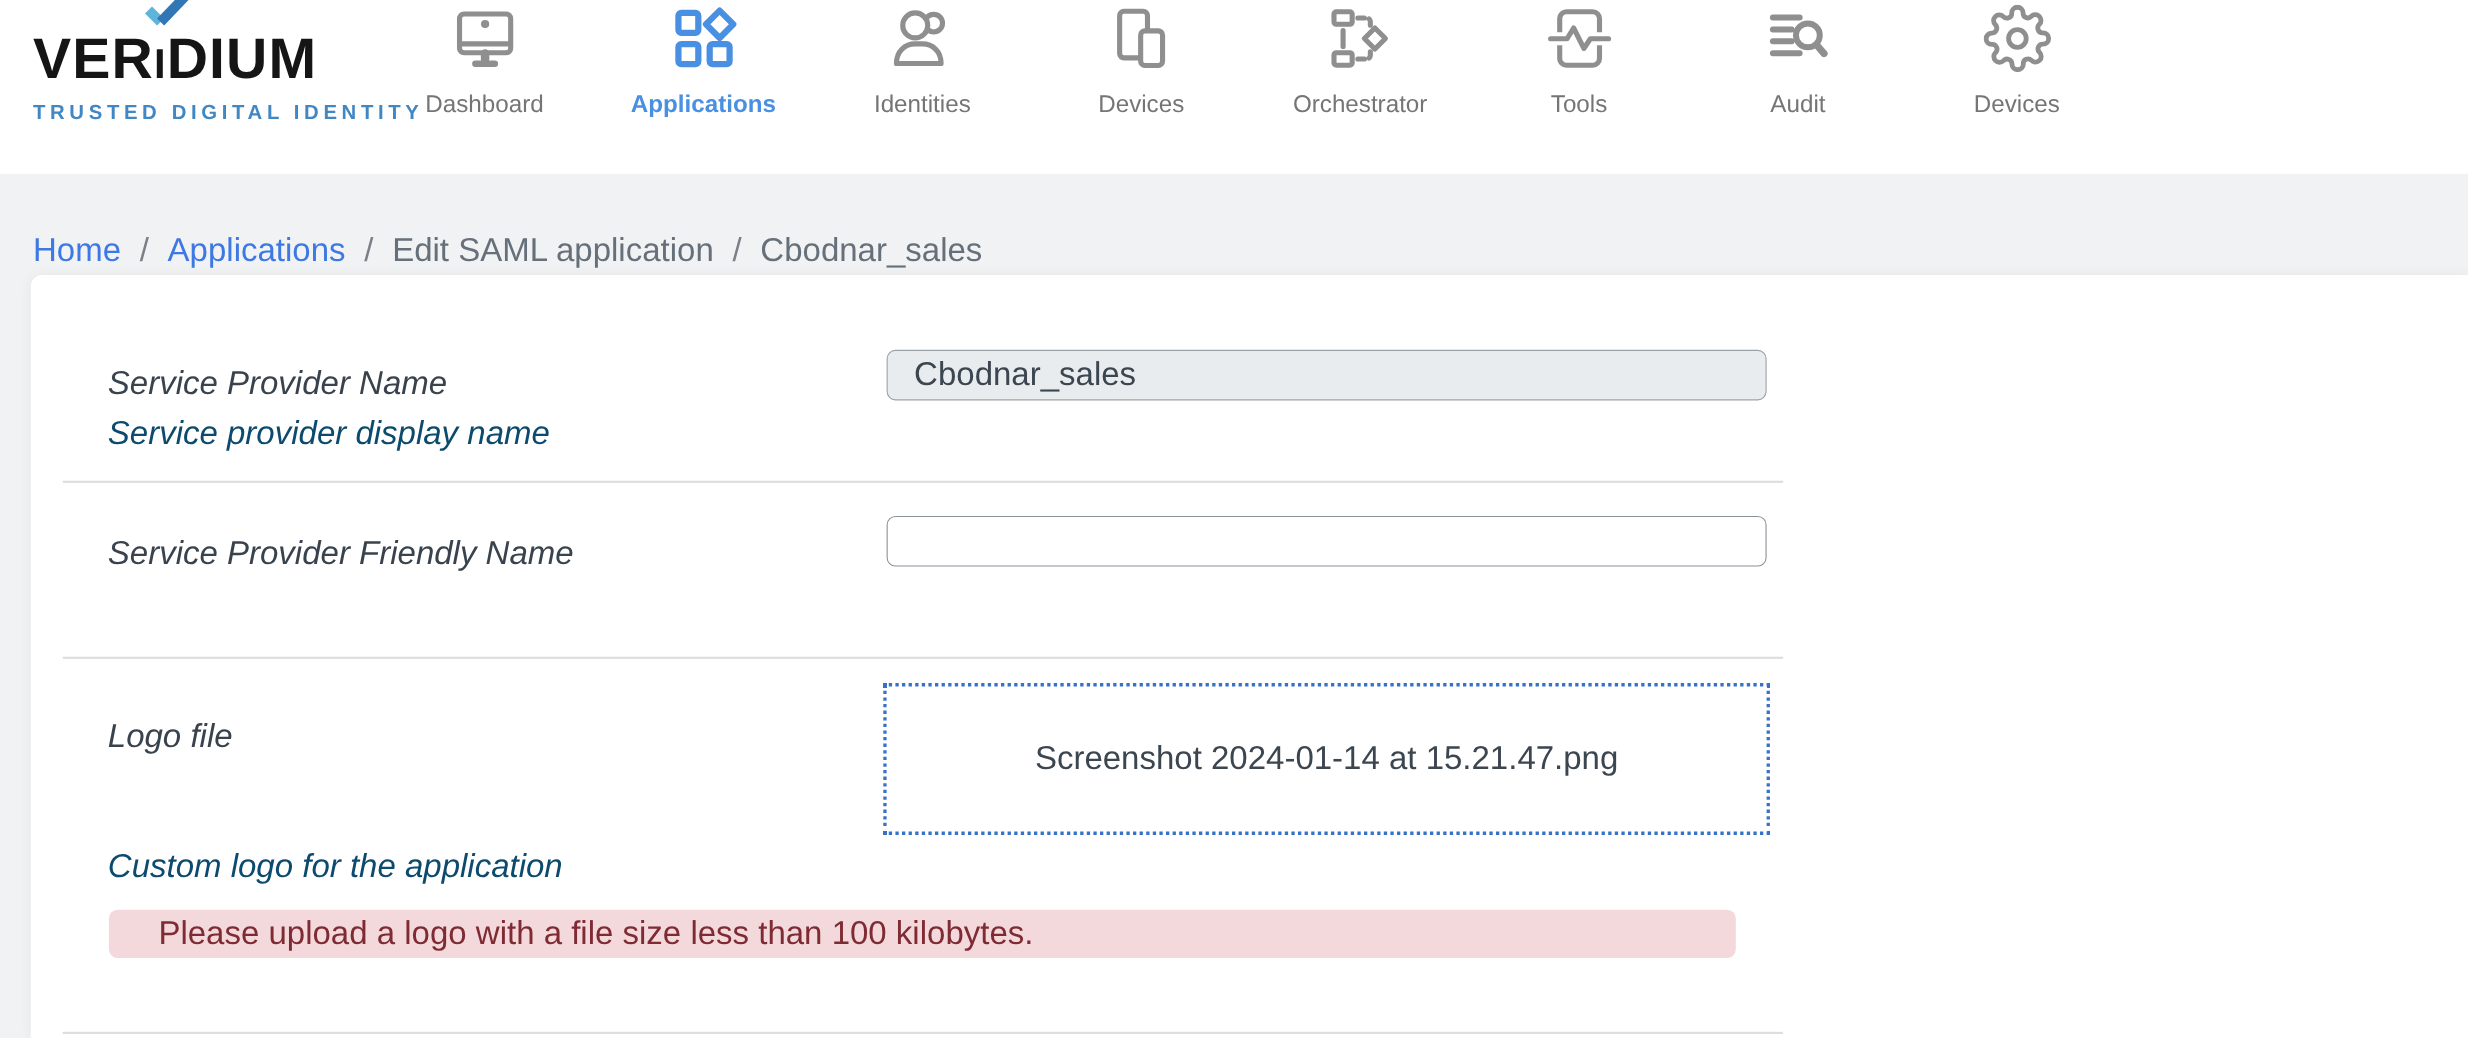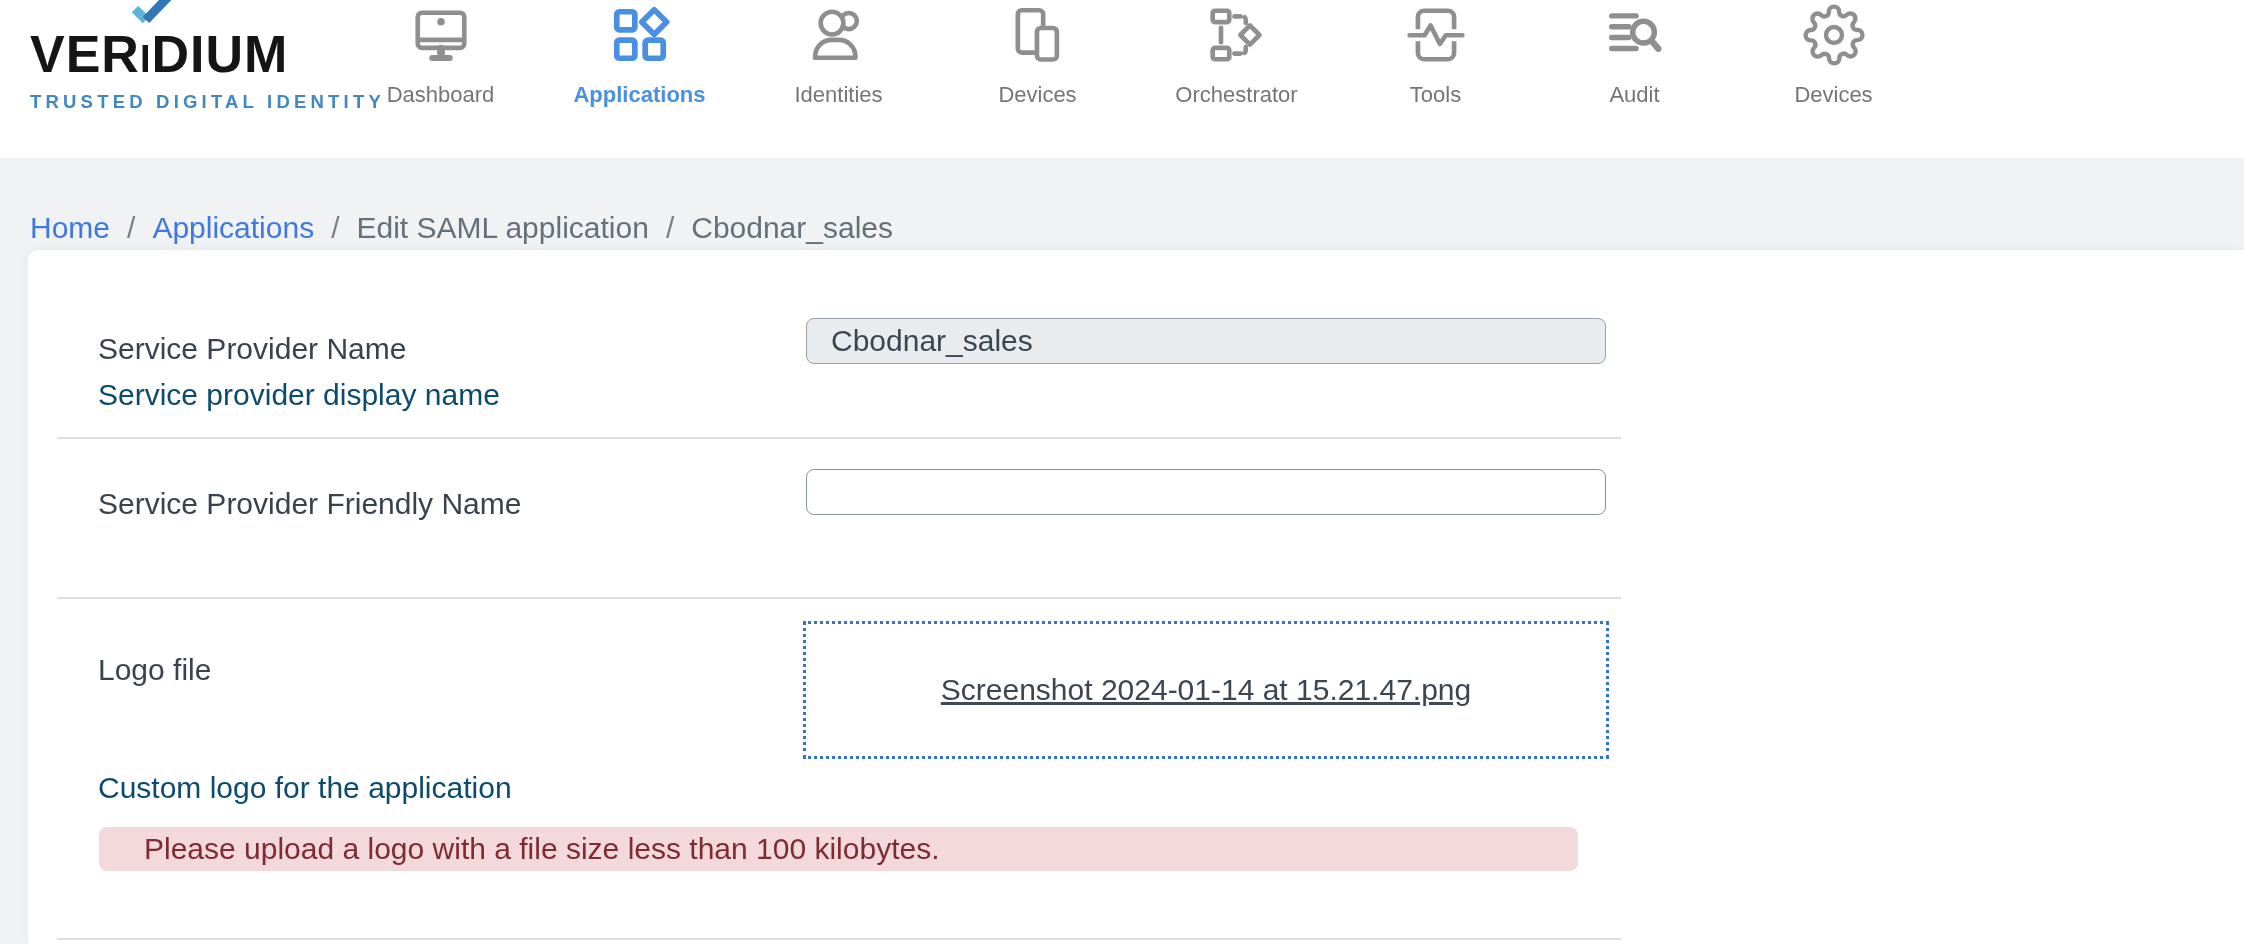--- a/index.html
+++ b/index.html
@@ -43,21 +43,21 @@
   }
   .crumbbar .link { color:#3e78e2; text-decoration:none; cursor:pointer; }
   .crumbbar .sep { color:#7b8087; margin:0 17px; }
   .crumbbar .crumb-text { color:#66707a; }
   
   .card {
     position:absolute; left:28px; top:250px; width:2216px; height:694px;
     background:#ffffff; border-top-left-radius:10px;
     box-shadow:0 0 12px rgba(0,0,0,0.05);
   }
-  .field-head { position:absolute; left:70px; }
+  .field-head { position:absolute; left:70px;font-style:italic; }
   .field-label { font-size:30px; color:#39434e; line-height:36px; }
   .field-help  { font-size:30px; color:#0c4a6e; line-height:36px; margin-top:10px; }
   .fh1 { top:81px; }
   .fh2 { top:236px; }
   .fh3 { top:385px;margin-top:17px; }
   .fh4 { top:520px; }
   .divider {
     position:absolute; left:29px; width:1564px; height:2px; background:#dedede;
   }
   .div1 { top:187px; } .div2 { top:347px; } .div3 { top:688px; }
@@ -67,21 +67,20 @@
     font-family:"Liberation Sans", sans-serif; font-size:30px; color:#3c4650;
     padding:0 0 0 24px; outline:none;
   }
   .input1 { top:68px; background:#e9ecef; border-color:#9aa1a8; }
   .input2 { top:219px; }
   .dropzone {
     position:absolute; left:775px; top:371px; width:806px; height:138px;
     box-sizing:border-box; border:3px dotted #3673c8;
     display:flex; align-items:center; justify-content:center; cursor:pointer;
     background:#ffffff;
-    text-decoration:underline;
   }
   .dropzone-file { font-size:30px; color:#3c4650; }
   .error-alert {
     position:absolute; left:71px; top:577px; width:1479px; height:44px;
     box-sizing:border-box; background:#f4d9dc; border-radius:8px;
     display:flex; align-items:center; padding-left:45px;
     font-size:30px; color:#7e2b33;
   }
 </style>
 </head>

